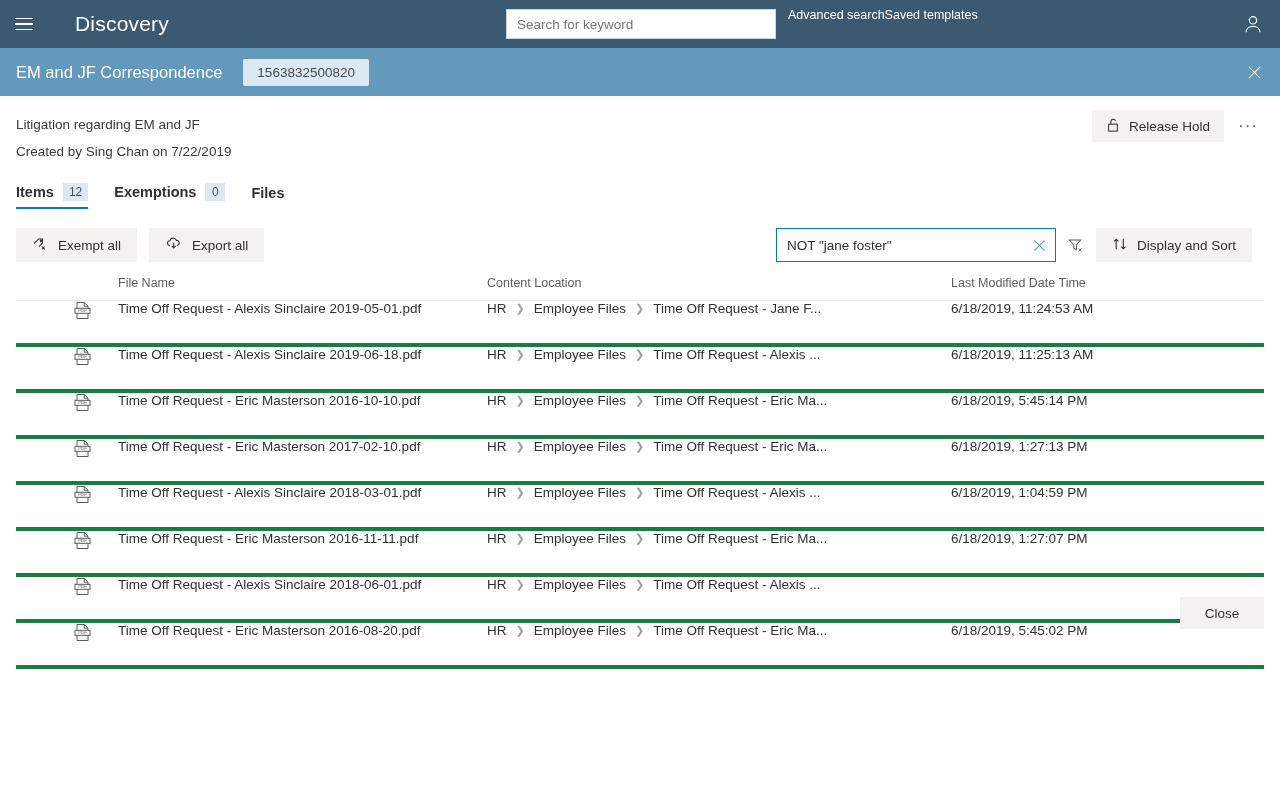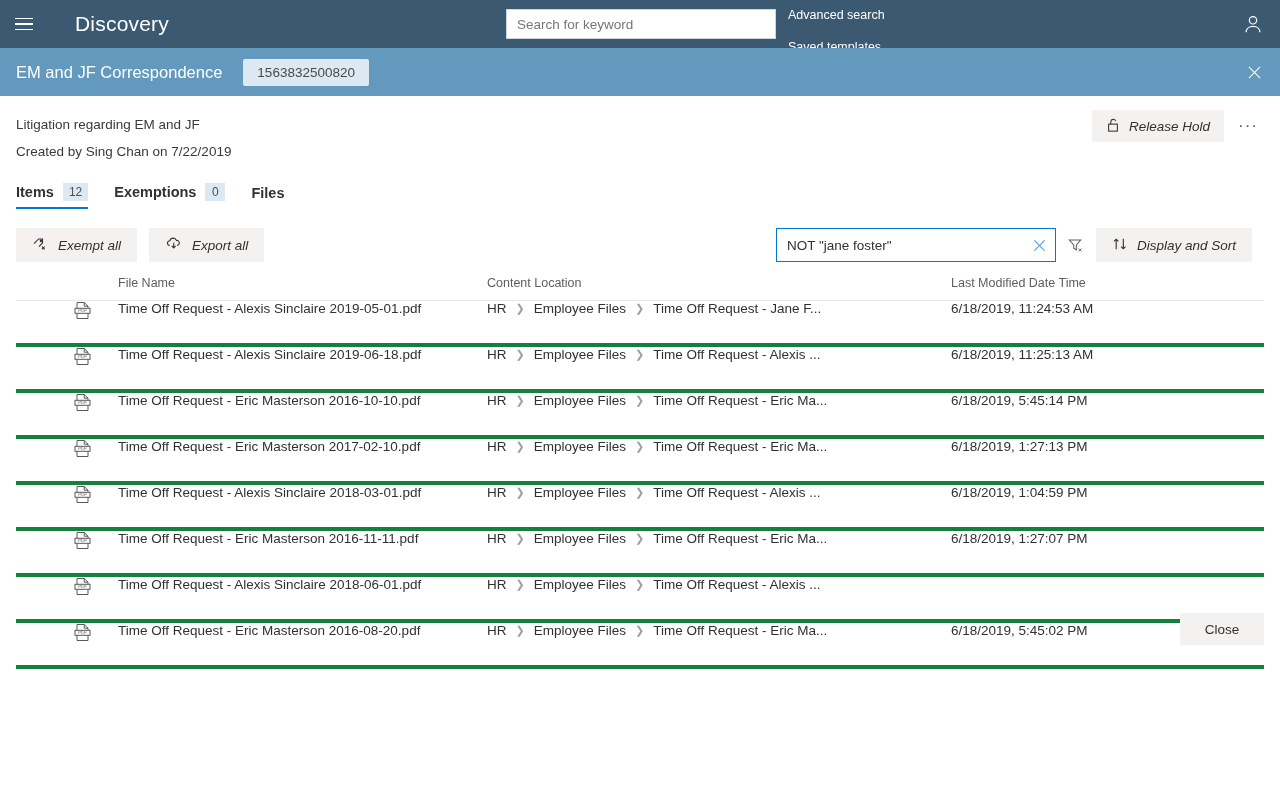--- a/index.html
+++ b/index.html
@@ -42,23 +42,22 @@
     border: 1px solid #cfd6db;
     padding: 0 10px;
     font-family: "Liberation Sans", sans-serif;
     font-size: 13.5px;
     color: #605e5c;
     outline: none;
   }
   .global-search::placeholder { color: #767676; }
   .adv-links {
     position: absolute; left: 788px; top: 7px;
-    display: flex; flex-direction: column;
+    display: flex; flex-direction: row;
     line-height: 17px;
-    gap: 15px;
   }
   .adv-links a {
     color: #ffffff; font-size: 12.5px;
     text-decoration: none; cursor: pointer;
   }
   .person-icon {
     position: absolute; right: 12px; top: 9px;
     width: 30px; height: 30px;
     display: flex; align-items: center; justify-content: center;
     cursor: pointer;
@@ -107,21 +106,20 @@
   }
   .btn {
     background: #f3f2f1;
     border: none;
     height: 32px;
     padding: 0 14px;
     display: inline-flex; align-items: center; gap: 9px;
     font-family: "Liberation Sans", sans-serif;
     font-size: 13.5px; color: #323130;
     cursor: pointer;
-    font-style: italic;
   }
   .ellipsis-btn {
     background: transparent; border: none;
     width: 32px; height: 32px; margin-left: 8px;
     color: #605e5c; font-size: 17px;
     letter-spacing: 1px;
     cursor: pointer; line-height: 10px;
   }
 
   
@@ -220,21 +218,21 @@
   .loc-path { display: flex; align-items: center; gap: 9px; }
   .loc-sep { color: #a19f9d; font-size: 11px; }
   .loc-seg { color: #323130; }
   .loc-seg.truncated {
     max-width: 180px; overflow: hidden;
     white-space: nowrap; text-overflow: ellipsis;
   }
 
   
   .footer {
-    position: absolute; right: 16px; bottom: 24px;
+    position: absolute; right: 16px; bottom: 40px;
   }
   .close-btn {
     background: #f3f2f1; border: none;
     width: 84px; height: 32px;
     font-family: "Liberation Sans", sans-serif;
     font-size: 13.5px; color: #323130;
     cursor: pointer;
   }
 </style>
 </head>

